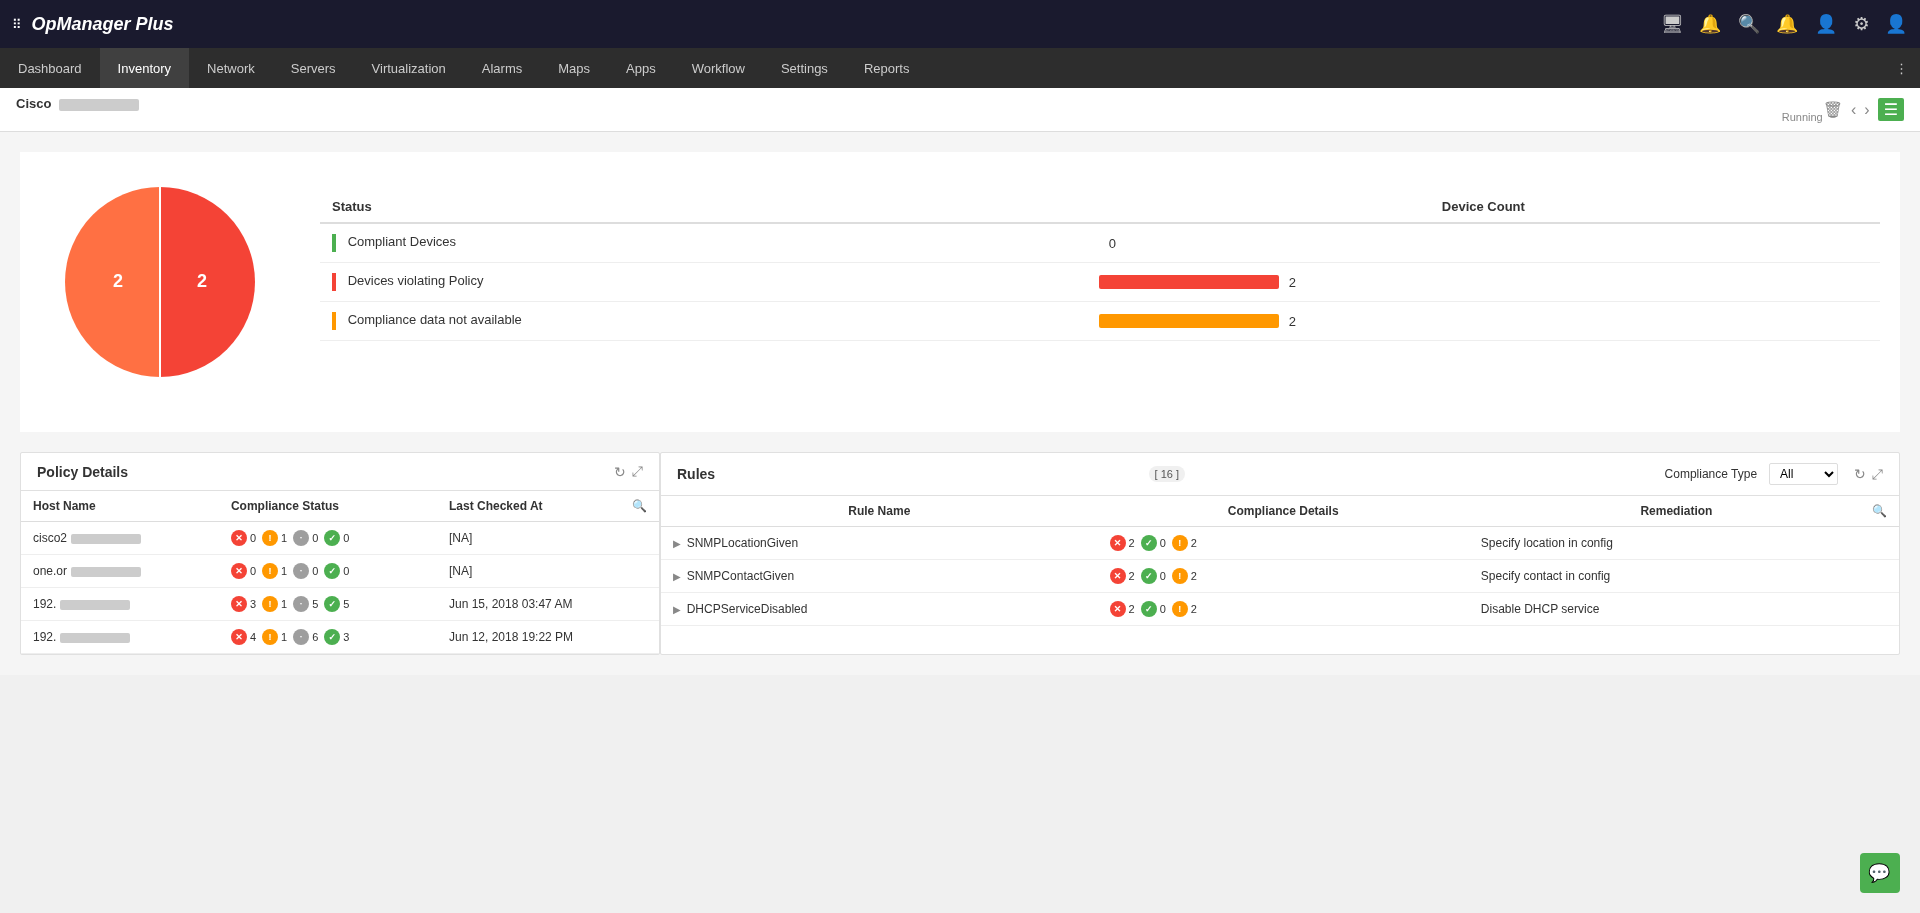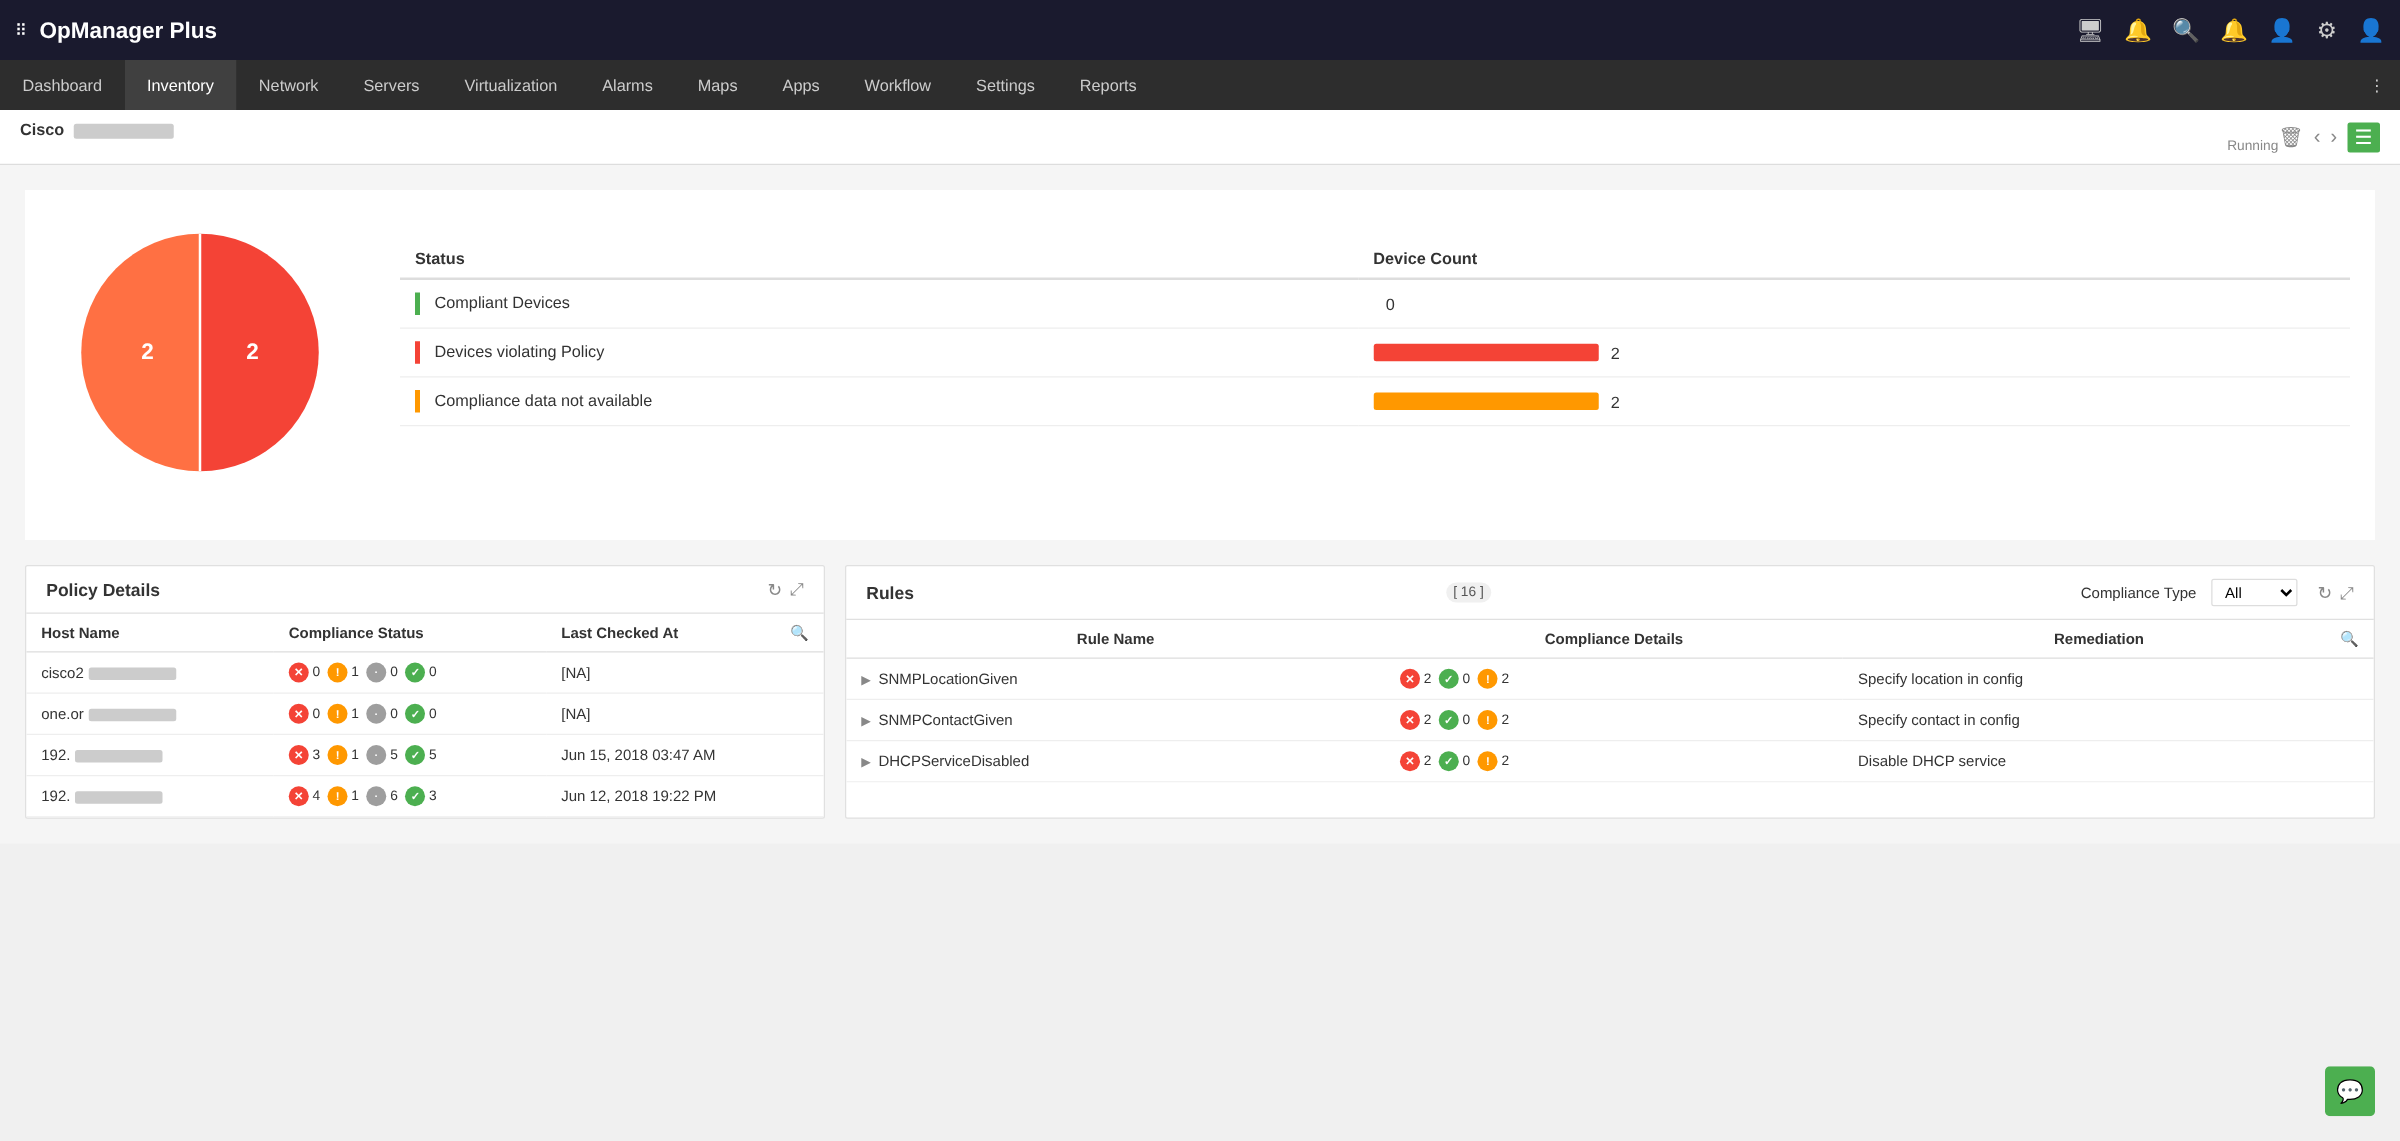--- a/index.html
+++ b/index.html
@@ -8,21 +8,21 @@
     
     .top-bar {
       background: #1a1a2e;
       height: 48px;
       display: flex;
       align-items: center;
       padding: 0 12px;
       color: #fff;
     }
     .top-bar .grid-icon { margin-right: 10px; cursor: pointer; }
-    .top-bar .app-title { font-size: 18px; font-weight: bold; color: #fff; flex: 1; }
+    .top-bar .app-title { font-size: 18px; font-weight: bold; color: #fff; flex: 1; font-style: italic; }
     .top-bar .top-icons { display: flex; gap: 16px; align-items: center; }
     .top-bar .top-icons span { font-size: 18px; cursor: pointer; color: #ccc; }
 
     
     .nav-bar {
       background: #2d2d2d;
       height: 40px;
       display: flex;
       align-items: stretch;
     }
@@ -91,21 +91,21 @@
       margin-top: 19px;
     }
     .status-table th {
       font-weight: bold;
       text-align: left;
       padding: 8px 12px;
       border-bottom: 2px solid #ddd;
       font-size: 13px;
       color: #333;
     }
-    .status-table th:last-child { text-align: left; }
+    .status-table th:last-child { text-align: center; }
     .status-table td {
       padding: 10px 12px;
       border-bottom: 1px solid #eee;
       vertical-align: middle;
     }
     .status-table td:last-child { text-align: right; }
     .status-indicator {
       width: 4px;
       height: 18px;
       display: inline-block;
@@ -114,21 +114,20 @@
     }
     .bar-cell { display: flex; align-items: center; gap: 10px; }
     .bar-bg {
       height: 14px;
       border-radius: 2px;
     }
 
     
     .lower-panels {
       display: flex;
-      gap: 16px;
     }
     .panel {
       background: #fff;
       flex: 1;
       border: 1px solid #e0e0e0;
       border-radius: 2px;
     }
     .panel-header {
       padding: 10px 16px;
       border-bottom: 1px solid #e0e0e0;

